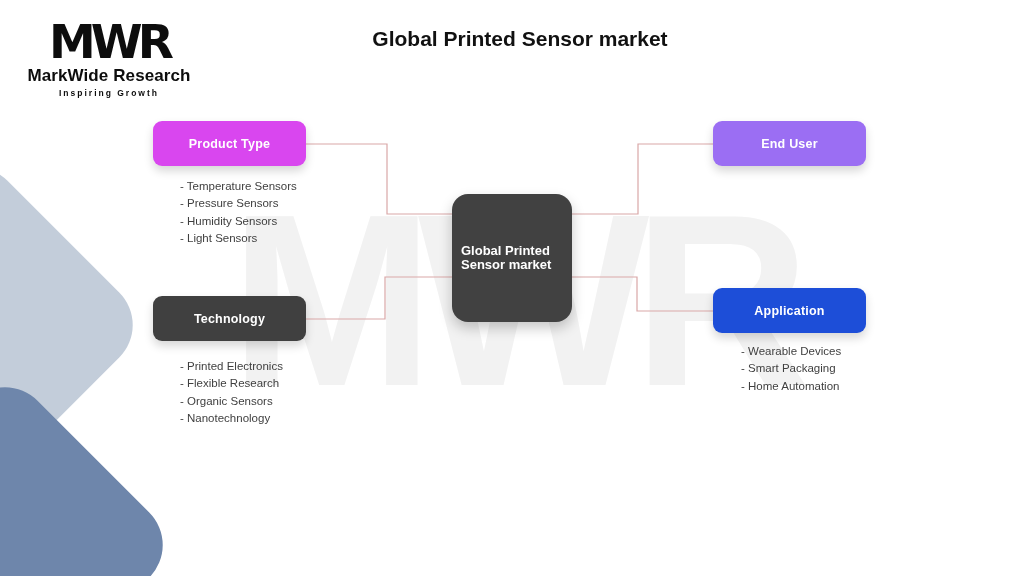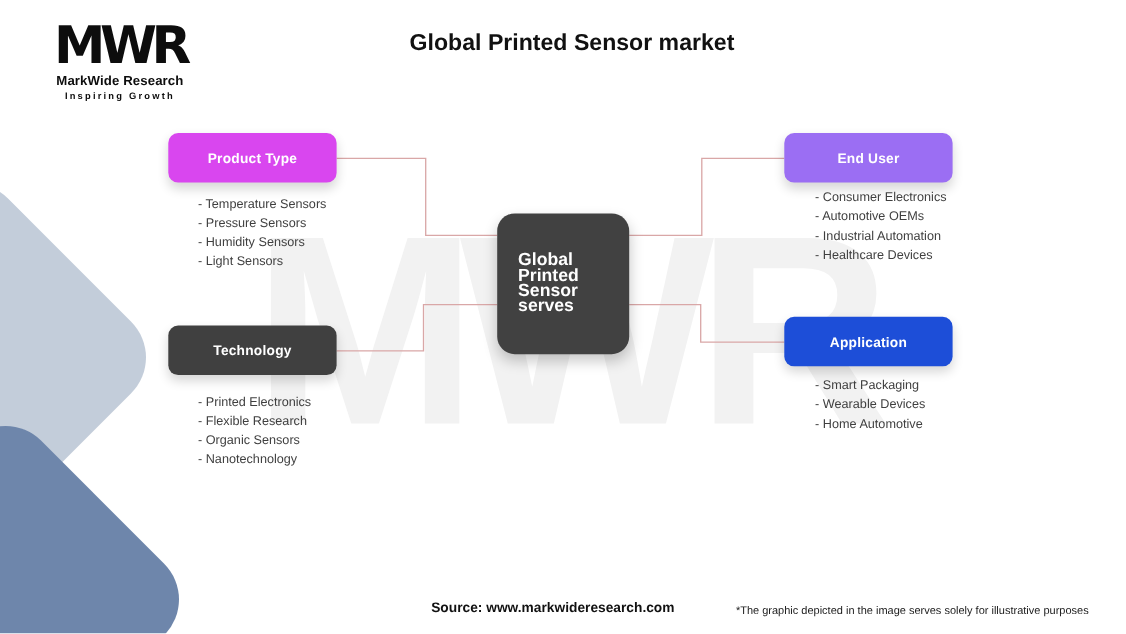--- a/index.html
+++ b/index.html
@@ -68,21 +68,21 @@
   }
   #logo-mark {
     font-size: 47px;
     font-weight: 800;
     letter-spacing: -5px;
     color: #0d0d0d;
     line-height: 0.95;
     font-family: "DejaVu Sans", sans-serif;
   }
   #logo-name {
-    font-size: 12px;
+    font-size: 17px;
     font-weight: 700;
     color: #0d0d0d;
     letter-spacing: 0.1px;
     margin-top: 1px;
   }
   #logo-tagline {
     font-size: 8.5px;
     font-weight: 700;
     color: #0d0d0d;
     letter-spacing: 2px;
@@ -154,25 +154,25 @@
     width: 120px;
     height: 128px;
     background: #414141;
     border-radius: 16px;
     box-shadow: 0 6px 13px rgba(0,0,0,0.22);
     display: flex;
     align-items: center;
     justify-content: flex-start;
   }
   #center-node-label {
-    font-size: 16px;
+    font-size: 13px;
     font-weight: 700;
     color: #ffffff;
     line-height: 14px;
-    padding-left: 19px;
+    padding-left: 9px;
   }
 
   
   #source {
     position: absolute;
     left: 392px;
     top: 545px;
     font-size: 12.5px;
     font-weight: 700;
     color: #111111;
@@ -208,21 +208,21 @@
       <path d="M306 144 H387 V214 H452"></path>
       <path d="M713 144 H638 V214 H572"></path>
       <path d="M306 319 H385 V277 H452"></path>
       <path d="M572 277 H637 V311 H713"></path>
     </g>
   </svg>
 
   <div id="center-node" style="background: rgb(65, 65, 65);">
     <div id="center-node-label">
       <span>Global Printed</span><br>
-      <span>Sensor serves</span>
+      <span>Sensor market</span>
     </div>
   </div>
 
   <div class="branch" id="box-product-type" style="background: #d946ef;">
     <span class="branch-label">Product Type</span>
   </div>
   <div class="bullets" id="list-product-type">
     <div>- Temperature Sensors</div>
     <div>- Pressure Sensors</div>
     <div>- Humidity Sensors</div>
@@ -235,32 +235,24 @@
   <div class="bullets" id="list-technology">
     <div>- Printed Electronics</div>
     <div>- Flexible Research</div>
     <div>- Organic Sensors</div>
     <div>- Nanotechnology</div>
   </div>
 
   <div class="branch" id="box-end-user" style="background: rgb(155, 110, 243);">
     <span class="branch-label">End User</span>
   </div>
-  <div class="bullets" id="list-end-user">
-    <div>- Consumer Electronics</div>
-    <div>- Automotive OEMs</div>
-    <div>- Industrial Automation</div>
-    <div>- Healthcare Devices</div>
-  </div>
 
   <div class="branch" id="box-application" style="background: #1d4ed8;">
     <span class="branch-label">Application</span>
   </div>
   <div class="bullets" id="list-application">
+    <div>- Wearable Devices</div>
     <div>- Smart Packaging</div>
-    <div>- Wearable Devices</div>
-    <div>- Home Automotive</div>
-  </div>
-
-  <div id="source">Source: www.markwideresearch.com</div>
-  <div id="disclaimer">*The graphic depicted in the image serves solely for illustrative purposes</div>
+    <div>- Home Automation</div>
+  </div>
+
 
 </div>
 
 </body></html>

